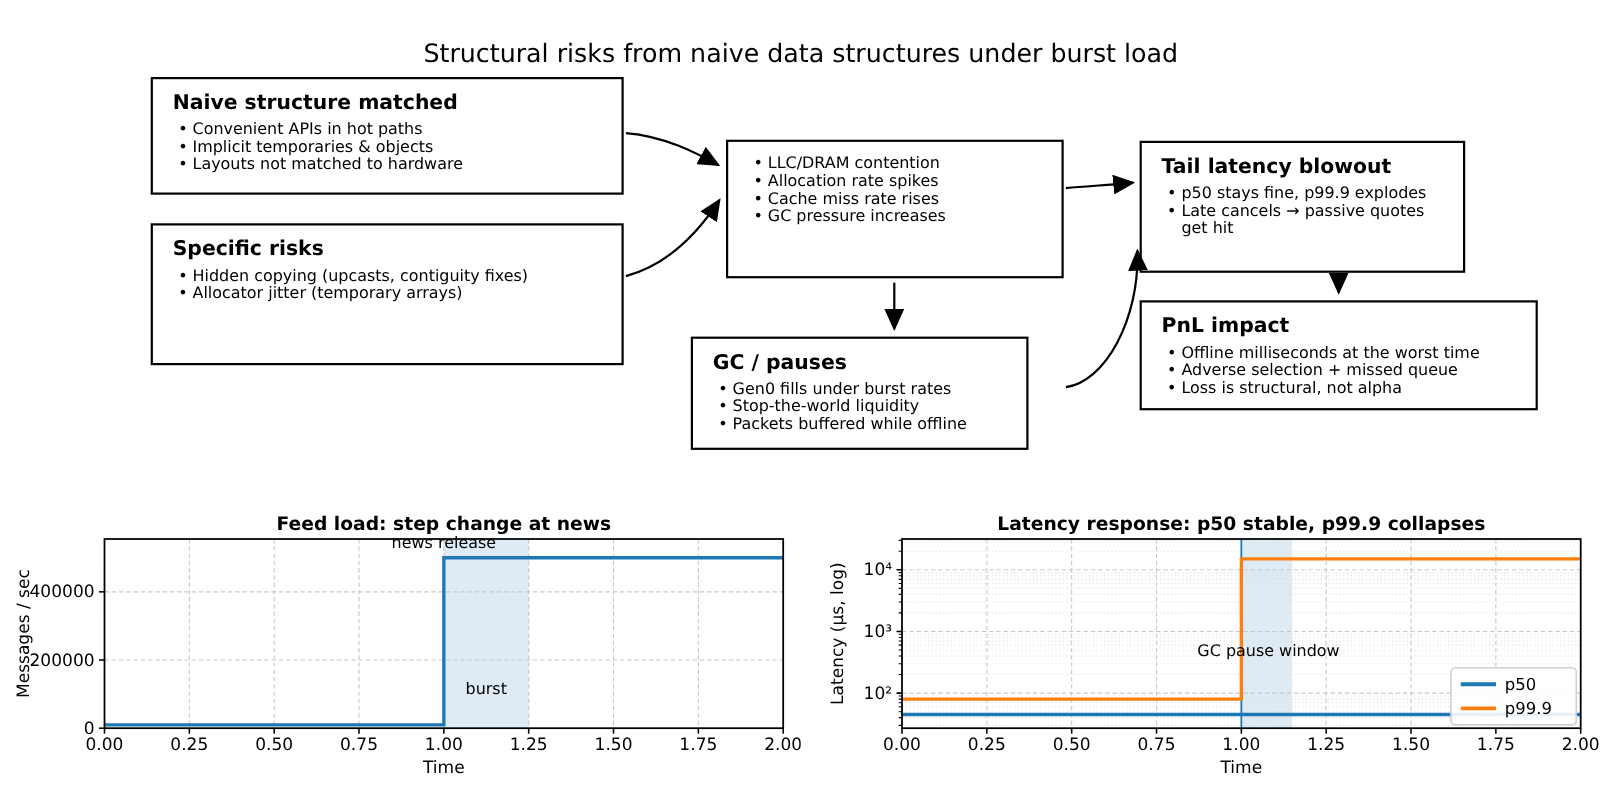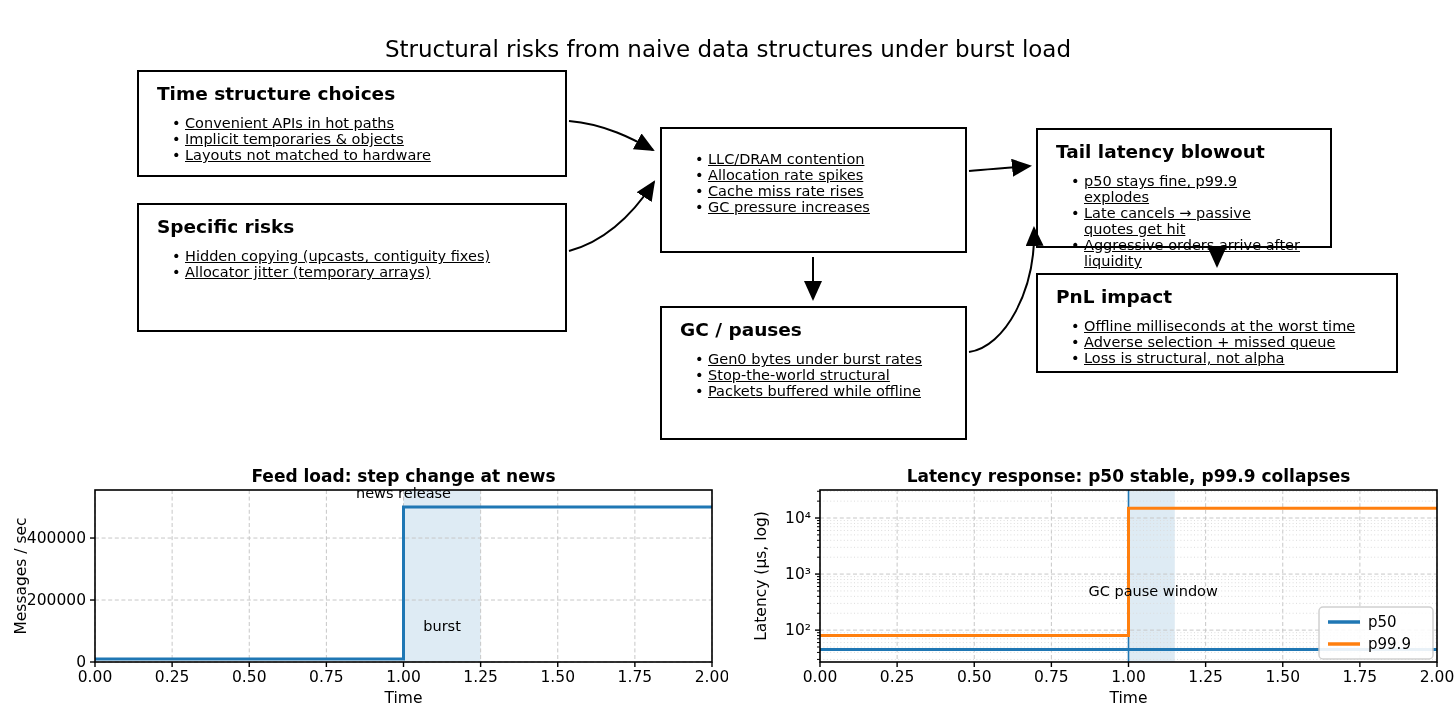--- a/index.html
+++ b/index.html
@@ -3,27 +3,27 @@
 <meta charset="utf-8">
 <style>
   html,body{margin:0;padding:0;background:#fff;}
   body{width:1456px;height:723px;position:relative;overflow:hidden;
        font-family:"DejaVu Sans","Liberation Sans",sans-serif;color:#000;}
   .main-title{position:absolute;top:13px;left:0;width:1456px;text-align:center;
        font-size:23px;line-height:1.2;margin-top:23px;}
   .box{position:absolute;background:#fff;border:2.5px solid #000;box-sizing:border-box;
        padding:11px 18px 8px 18px;}
   .box h2{margin:0 0 7px 0;font-size:18.5px;font-weight:bold;line-height:1.15;}
-  .box ul{margin:12px;padding:0;list-style:none;text-decoration:underline;}
+  .box ul{margin:2px;padding:0;list-style:none;}
   .box li{font-size:14.5px;line-height:1.1;padding-left:16px;position:relative;}
   .box li::before{content:"\2022";position:absolute;left:3px;}
   #box-naive{left:137px;top:70px;width:430px;height:107px;}
   #box-specific{left:137px;top:203px;width:430px;height:129px;}
   #box-memory{left:660px;top:127px;width:307px;height:126px;}
-  #box-gc{left:660px;top:306px;width:307px;height:134px;}
+  #box-gc{left:628px;top:306px;width:307px;height:103px;}
   #box-tail{left:1036px;top:128px;width:296px;height:120px;}
   #box-pnl{left:1036px;top:273px;width:362px;height:100px;}
   #arrows{position:absolute;left:0;top:0;pointer-events:none;}
   .flow-arrow{stroke:#000;stroke-width:2;fill:none;}
   svg.chart{position:absolute;top:460px;}
   #chart0{left:0;}
   #chart1{left:728px;}
   svg text{font-family:"DejaVu Sans","Liberation Sans",sans-serif;fill:#000;}
   .tick-label{font-size:15.5px;}
   .ctitle{font-size:17px;font-weight:bold;}
@@ -32,21 +32,21 @@
   .legend-label{font-size:15px;}
   .grid{stroke:#c7c7c7;stroke-width:1;stroke-dasharray:4 2.6;}
   .grid-minor{stroke:#dcdcdc;stroke-width:1;stroke-dasharray:1 2.4;}
 </style>
 </head>
 <body>
 
 <div class="main-title">Structural risks from naive data structures under burst load</div>
 
 <div class="box" id="box-naive">
-  <h2>Time structure choices</h2>
+  <h2>Naive structure matched</h2>
   <ul>
     <li>Convenient APIs in hot paths</li>
     <li>Implicit temporaries &amp; objects</li>
     <li>Layouts not matched to hardware</li>
   </ul>
 </div>
 
 <div class="box" id="box-specific">
   <h2>Specific risks</h2>
   <ul>
@@ -60,32 +60,31 @@
     <li>LLC/DRAM contention</li>
     <li>Allocation rate spikes</li>
     <li>Cache miss rate rises</li>
     <li>GC pressure increases</li>
   </ul>
 </div>
 
 <div class="box" id="box-gc">
   <h2>GC / pauses</h2>
   <ul>
-    <li>Gen0 bytes under burst rates</li>
-    <li>Stop-the-world structural</li>
+    <li>Gen0 fills under burst rates</li>
+    <li>Stop-the-world liquidity</li>
     <li>Packets buffered while offline</li>
   </ul>
 </div>
 
 <div class="box" id="box-tail">
   <h2>Tail latency blowout</h2>
   <ul>
     <li>p50 stays fine, p99.9 explodes</li>
     <li>Late cancels → passive quotes get hit</li>
-    <li>Aggressive orders arrive after liquidity</li>
   </ul>
 </div>
 
 <div class="box" id="box-pnl">
   <h2>PnL impact</h2>
   <ul>
     <li>Offline milliseconds at the worst time</li>
     <li>Adverse selection + missed queue</li>
     <li>Loss is structural, not alpha</li>
   </ul>

